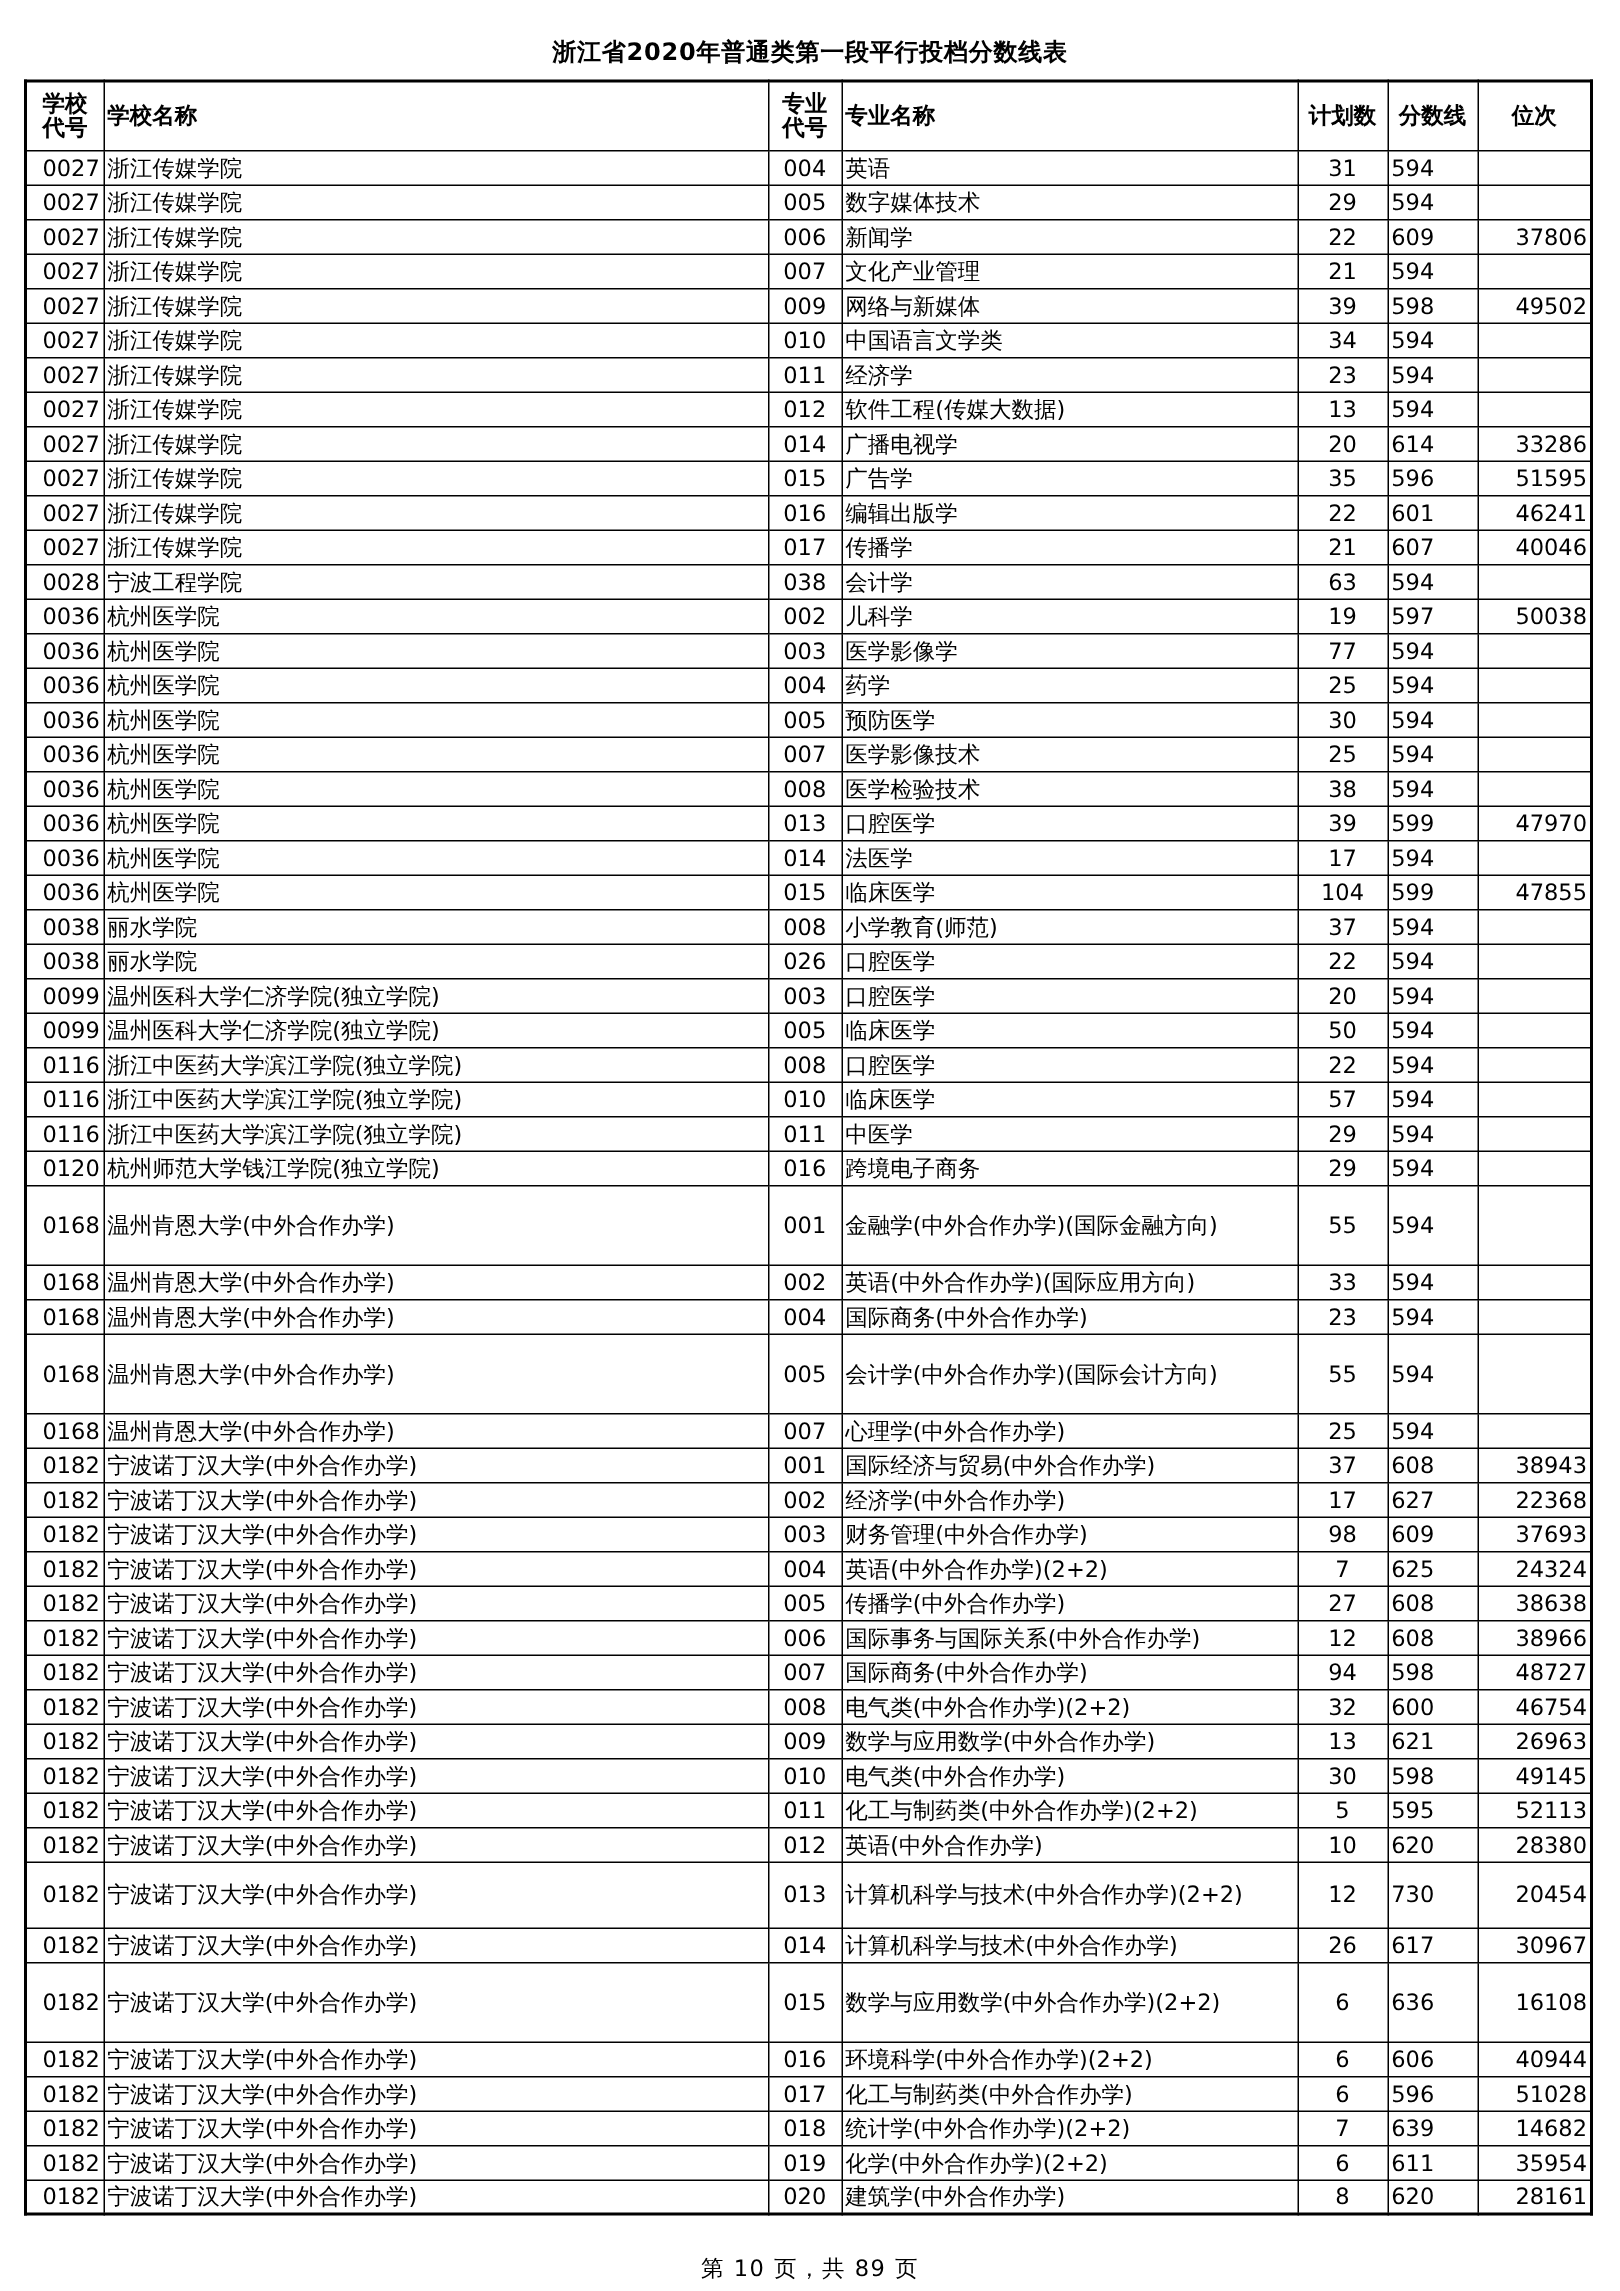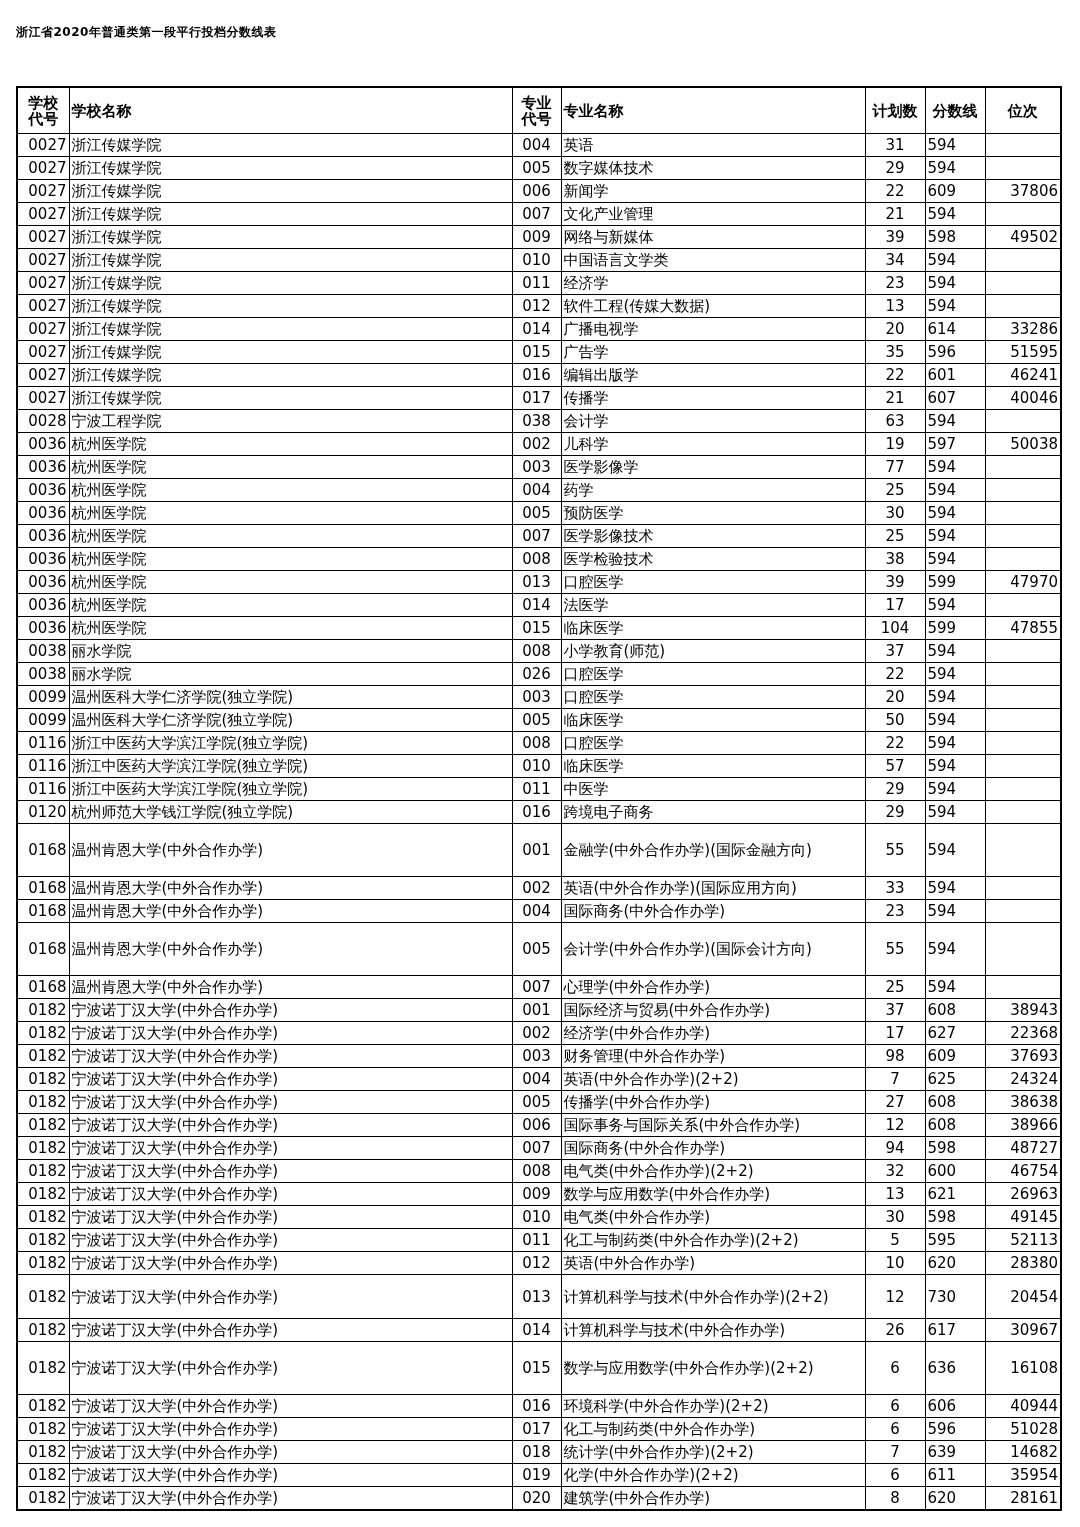--- a/index.html
+++ b/index.html
@@ -10,34 +10,33 @@
     color:#000;
     -webkit-font-smoothing:none;
   }
   .page{
     position:relative;
     width:1080px; height:1527px;
     box-sizing:border-box;
     padding:0 16px;
   }
   .doc-title{
-    text-align:left;
-    font-size:12px;
+    text-align:center;
+    font-size:16px;
     font-weight:600;
     letter-spacing:0.5px;
     padding-top:26px;
     padding-bottom:9px;
     line-height:1.1;
   }
   table.score-table{
     border-collapse:collapse;
     width:1020px;
     table-layout:fixed;
     border:2px solid #000;
-    margin-top:38px;
   }
   table.score-table th,
   table.score-table td{
     border:1px solid #000;
     padding:0 2px;
     font-size:15px;
     line-height:1.08;
     vertical-align:middle;
     overflow:hidden;
   }

